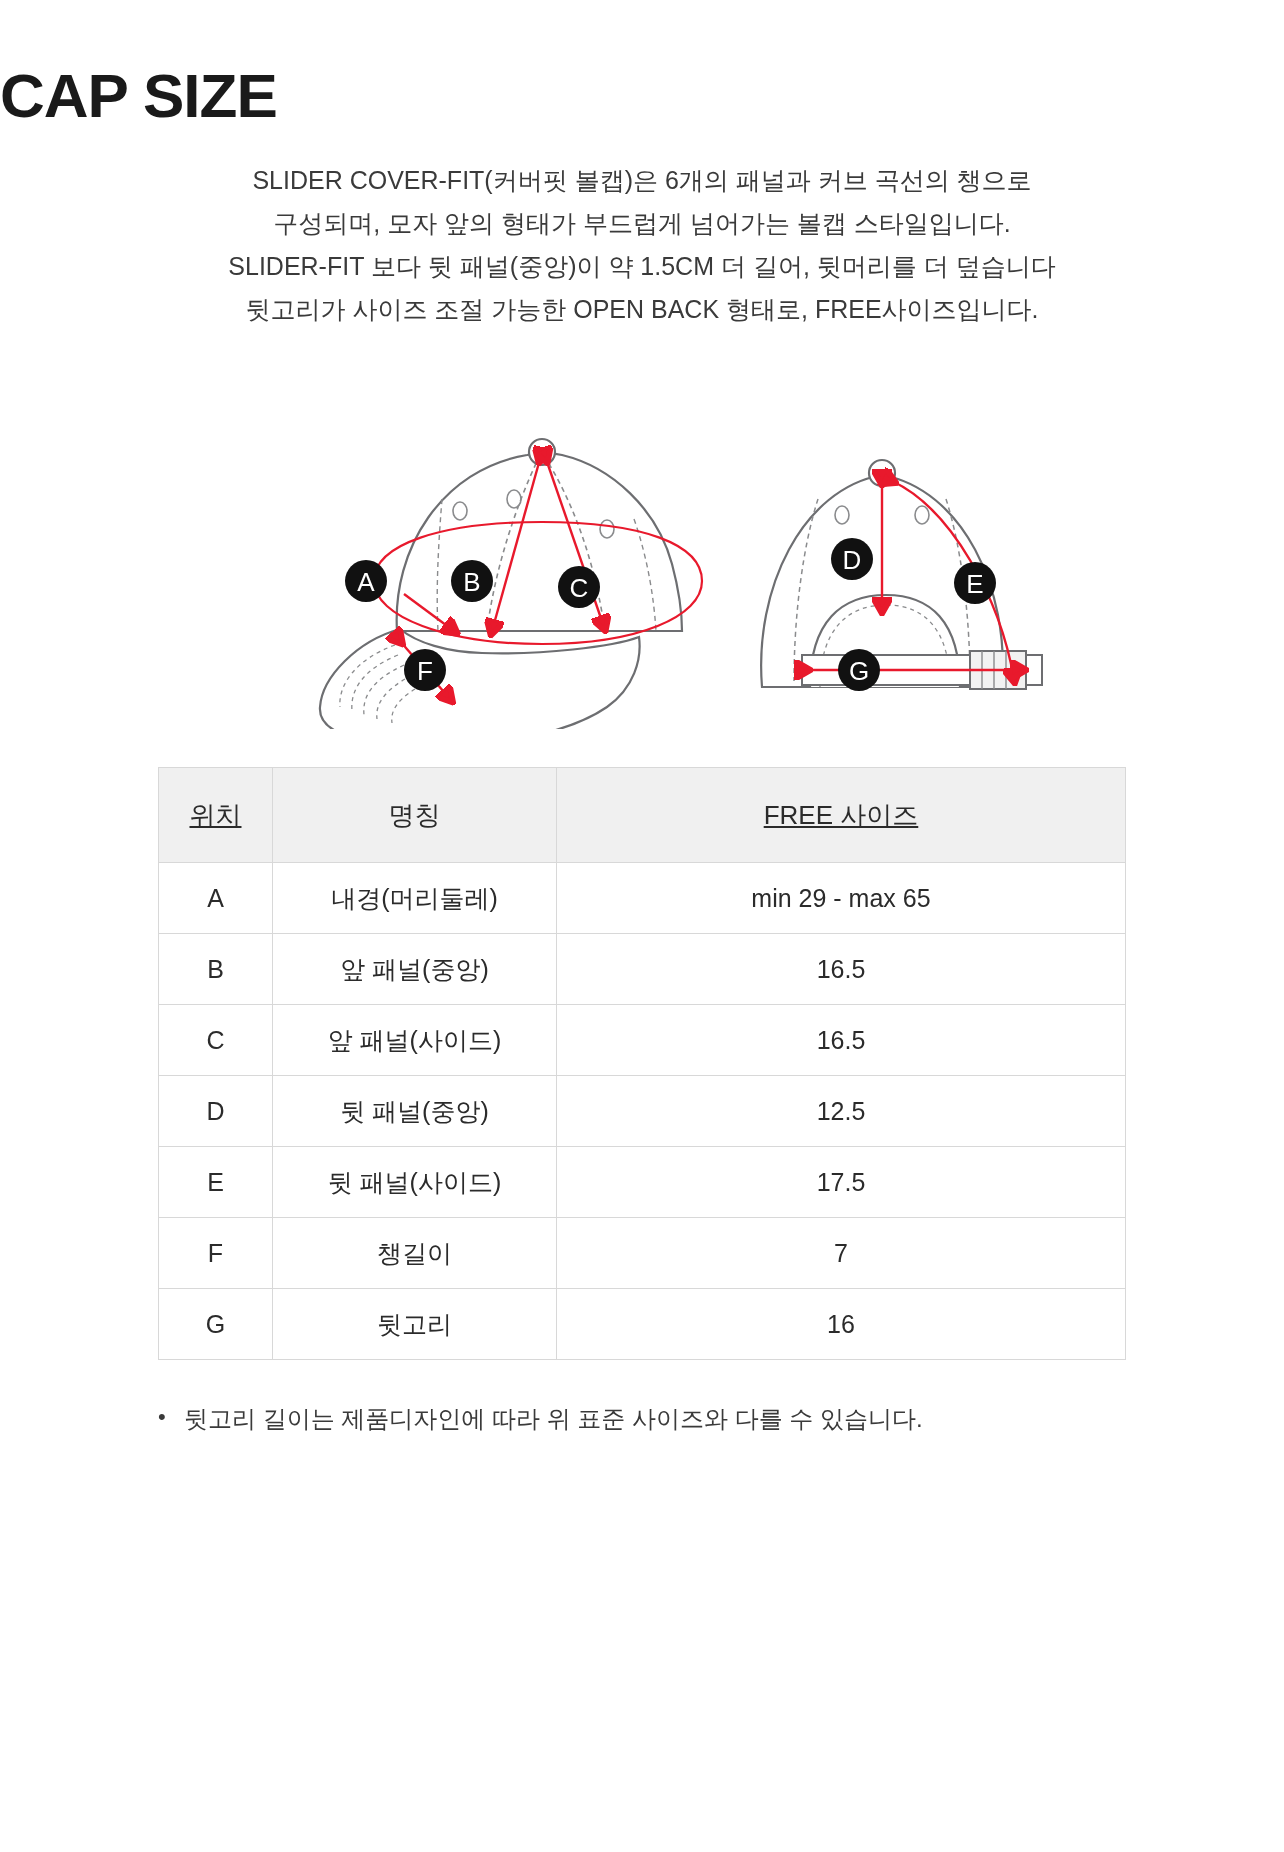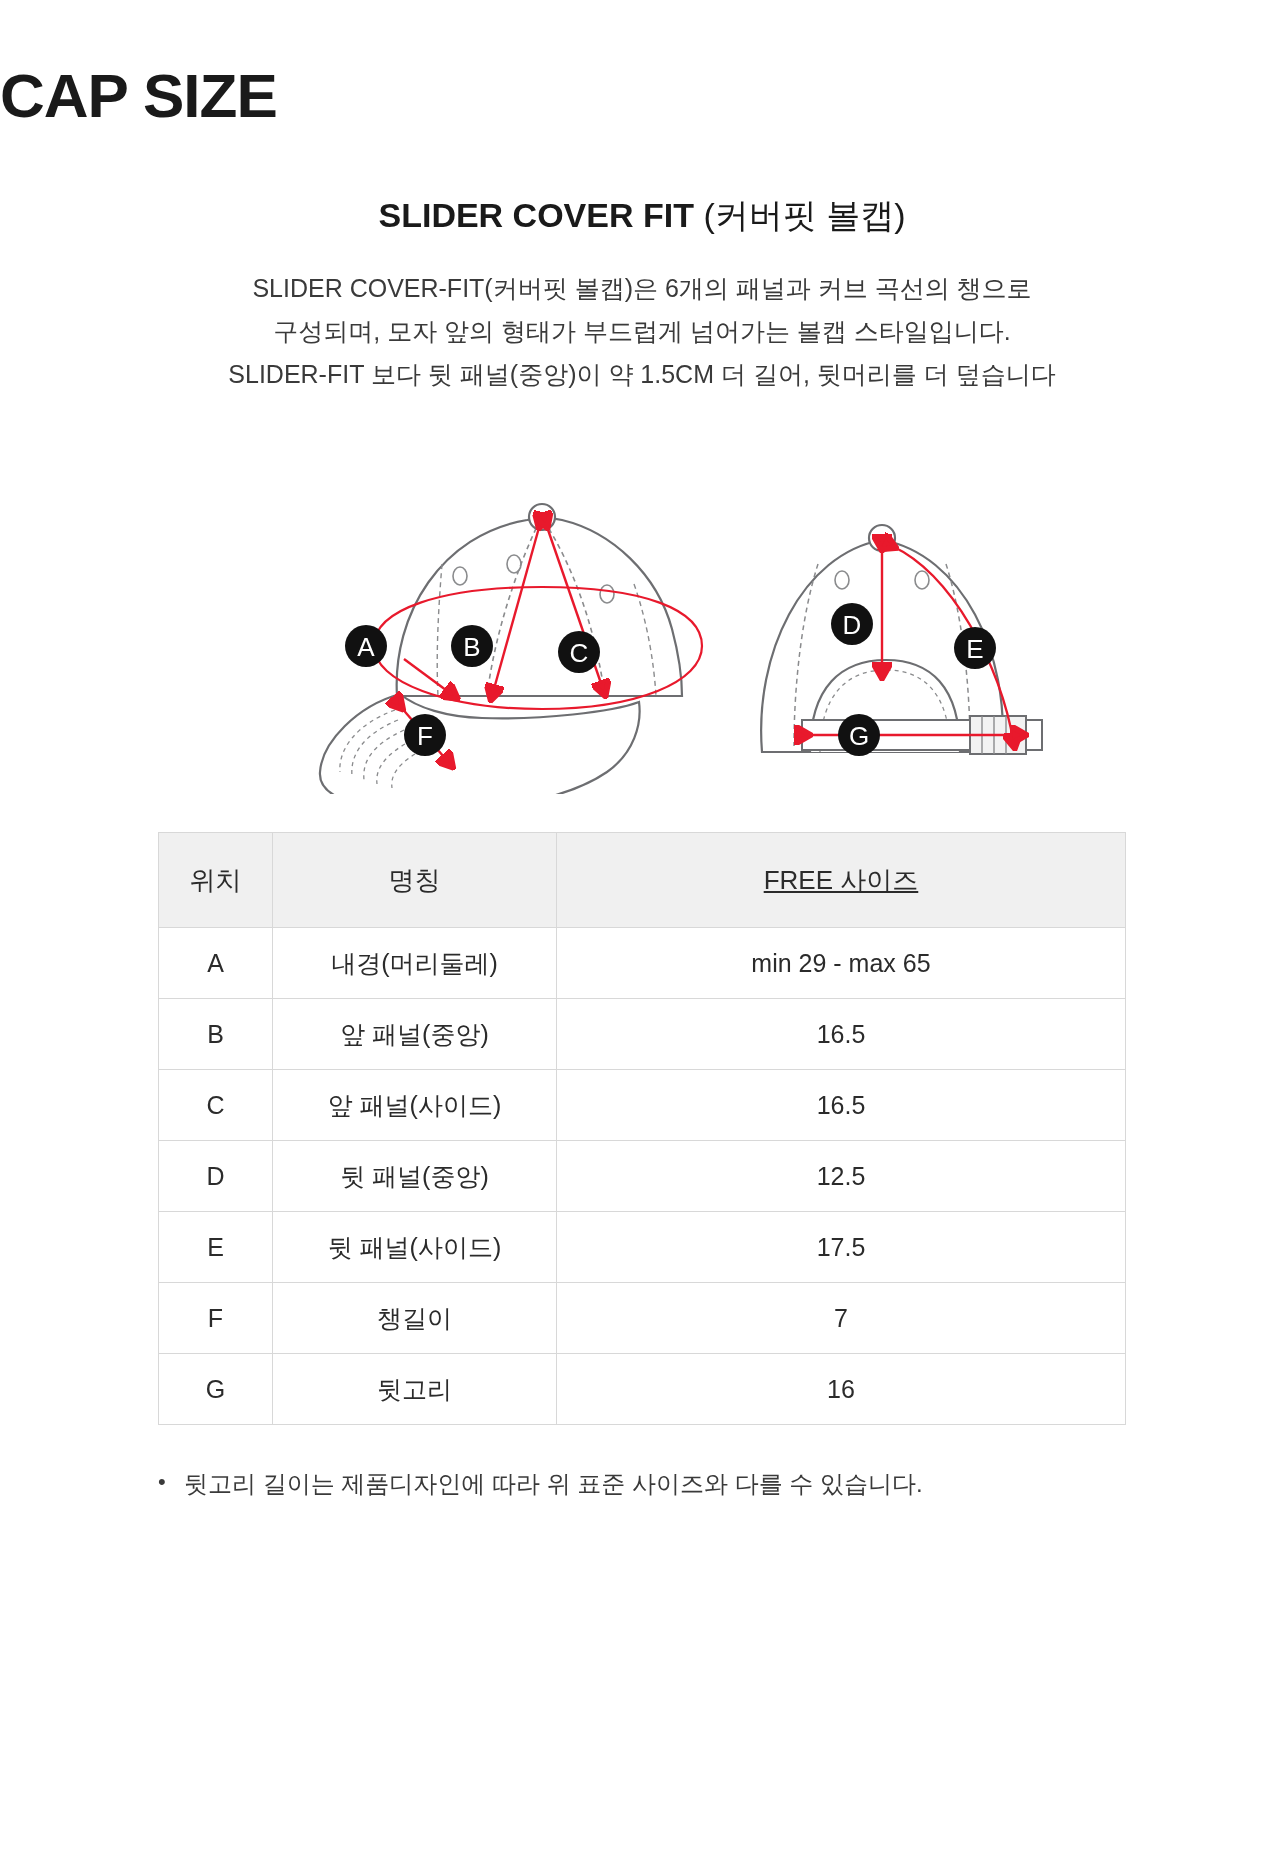--- a/index.html
+++ b/index.html
@@ -70,21 +70,21 @@
   }
   table.size-table thead th {
     background: #f0f0f0;
     height: 92px;
     font-size: 26px;
     color: #2b2b2b;
   }
   table.size-table tbody td {
     height: 68px;
   }
-  .col-pos { width: 112px; }
+  .col-pos { width: 112px; text-decoration: underline; }
   .col-name { width: 284px; }
   .col-size { width: 572px; text-decoration: underline; }
   .notes {
     margin: 34px 0 0 150px;
     padding: 0;
     list-style: none;
     font-size: 24px;
     color: #3a3a3a;
     line-height: 2.1;
   }
@@ -108,29 +108,26 @@
     dominant-baseline: central;
   }
 </style>
 </head>
 <body>
 
 <div class="page">
 
   <div class="title">CAP SIZE</div>
 
-  <div class="subtitle">
-    <span>SLIDER COVER FIT</span>
-    <span class="light">(커버핏 볼캡)</span>
-  </div>
 
   <div class="desc">
     <div>SLIDER COVER-FIT(커버핏 볼캡)은 6개의 패널과 커브 곡선의 챙으로</div>
     <div>구성되며, 모자 앞의 형태가 부드럽게 넘어가는 볼캡 스타일입니다.</div>
     <div>SLIDER-FIT 보다 뒷 패널(중앙)이 약 1.5CM 더 길어, 뒷머리를 더 덮습니다</div>
+    <div>뒷고리가 사이즈 조절 가능한 OPEN BACK 형태로, FREE사이즈입니다.</div>
   </div>
 
   <div class="diagrams">
     <svg class="diagram-svg" width="1000" height="370" viewBox="0 0 1000 370">
 
       <g fill="none" stroke="#6d6e71" stroke-width="2">
 
         <path d="M255 272 C250 190 300 110 385 96 C400 93 412 94 420 96 C470 108 515 150 530 205 C538 235 540 258 540 272 Z" fill="#ffffff" stroke="#6d6e71" stroke-width="2.2"></path>
 
         <path d="M398 96 C372 150 352 215 345 272" stroke="#8a8b8d" stroke-width="1.6" stroke-dasharray="5 4"></path>

